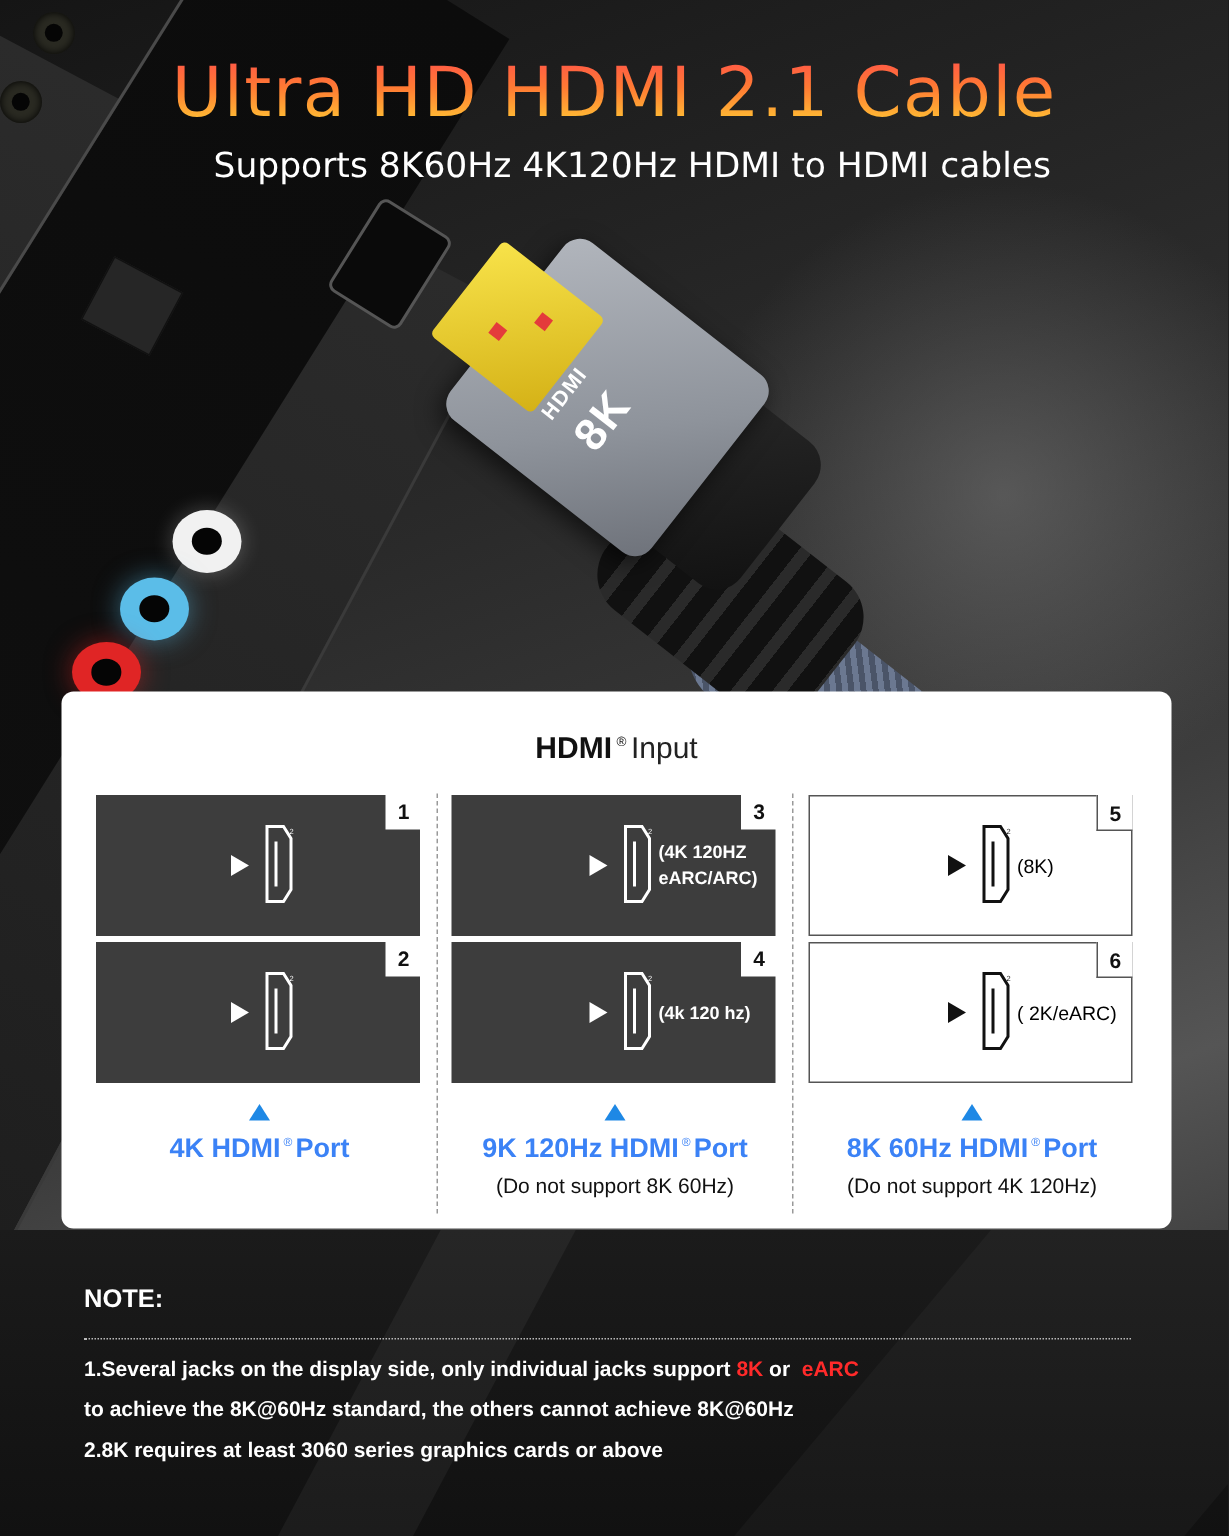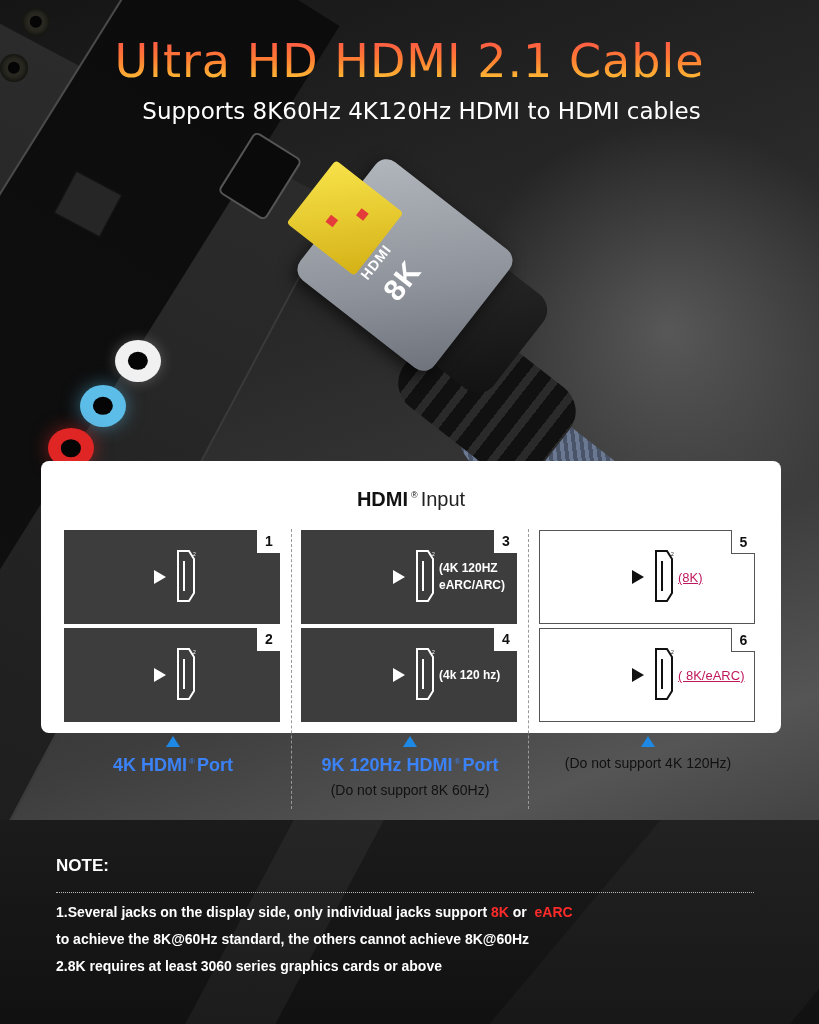--- a/index.html
+++ b/index.html
@@ -110,21 +110,21 @@
     display: inline-block;
   }
   .subtitle {
     margin-top: 10px; color: #fff; font-size: 23px;
     font-family: "DejaVu Sans", sans-serif;
     margin-left: 24px;
   }
 
   
   .card {
-    position: absolute; left: 41px; top: 461px; width: 740px; height: 272px;
+    position: absolute; left: 41px; top: 461px; width: 740px; height: 358px;
     background: #fff; border-radius: 8px;
   }
   .card-title {
     position: absolute; left: 0; right: 0; top: 27px; text-align: center;
     font-size: 20px; color: #111;
   }
   .card-title .b { font-weight: bold; }
   .card-title sup { font-size: 9px; vertical-align: super; margin: 0 3px; }
   .card-title .light { font-weight: normal; color: #222; }
 
@@ -149,21 +149,21 @@
   .port-box.light .port-num { border-left: 1px solid #555; border-bottom: 1px solid #555; }
   .port-inner { position: absolute; top: 50%; transform: translateY(-50%); display: flex; align-items: center; }
   .arrow {
     width: 0; height: 0; border-top: 7px solid transparent; border-bottom: 7px solid transparent;
     border-left: 12px solid #fff; margin-right: 10px;
   }
   .port-box.light .arrow { border-left-color: #111; }
   .hdmi-icon { width: 20px; height: 56px; position: relative; }
   .hdmi-icon svg { display: block; }
   .port-note { margin-left: 4px; font-weight: bold; color: #fff; font-size: 12px; line-height: 17px; }
-  .port-box.light .port-note { color: #be185d; font-weight: normal; font-size: 13px; text-decoration: underline; }
+  .port-box.light .port-note { color: #000000; font-weight: normal; font-size: 13px; }
 
   .col-label { position: absolute; top: 206px; left: 0; width: 218px; text-align: center; }
   .tri {
     width: 0; height: 0; margin: 0 auto 8px; border-left: 7px solid transparent;
     border-right: 7px solid transparent; border-bottom: 11px solid #1e88e5;
   }
   .col-title { font-size: 18px; font-weight: bold; color: #3b82f6; }
   .col-title sup { font-size: 8px; font-weight: normal; margin: 0 2px; }
   .col-sub { font-size: 14px; color: #111; margin-top: 6px; }
 
@@ -311,25 +311,26 @@
       <div class="port-num">6</div>
       <div class="port-inner" style="left:92px;">
         <div class="arrow"></div>
         <div class="hdmi-icon">
           <svg width="22" height="56" viewBox="0 0 22 56">
               <path d="M2 2 H13 L18 10 V44 L13 52 H2 Z" fill="none" stroke="#111" stroke-width="2"></path>
               <line x1="8" y1="12" x2="8" y2="42" stroke="#111" stroke-width="2"></line>
               <text x="17" y="7" font-size="5" fill="#111">2</text>
             </svg>
         </div>
-        <div class="port-note">( 8K/eARC)</div>
+        <div class="port-note">( 2K/eARC)</div>
       </div>
     </div>
     <div class="col-label">
       <div class="tri"></div>
+      <div class="col-title"><span>8K 60Hz HDMI</span><sup>®</sup><span>Port</span></div>
       <div class="col-sub">(Do not support 4K 120Hz)</div>
     </div>
   </div>
 </div>
 
 <div class="note">
   <div class="note-title">NOTE:</div>
   <div class="note-rule"></div>
   <div class="note-line"><span>1.Several jacks on the display side, only individual jacks support </span><span class="hl">8K</span><span style="white-space:pre"> or  </span><span class="hl">eARC</span></div>
   <div class="note-line">to achieve the 8K@60Hz standard, the others cannot achieve 8K@60Hz</div>

